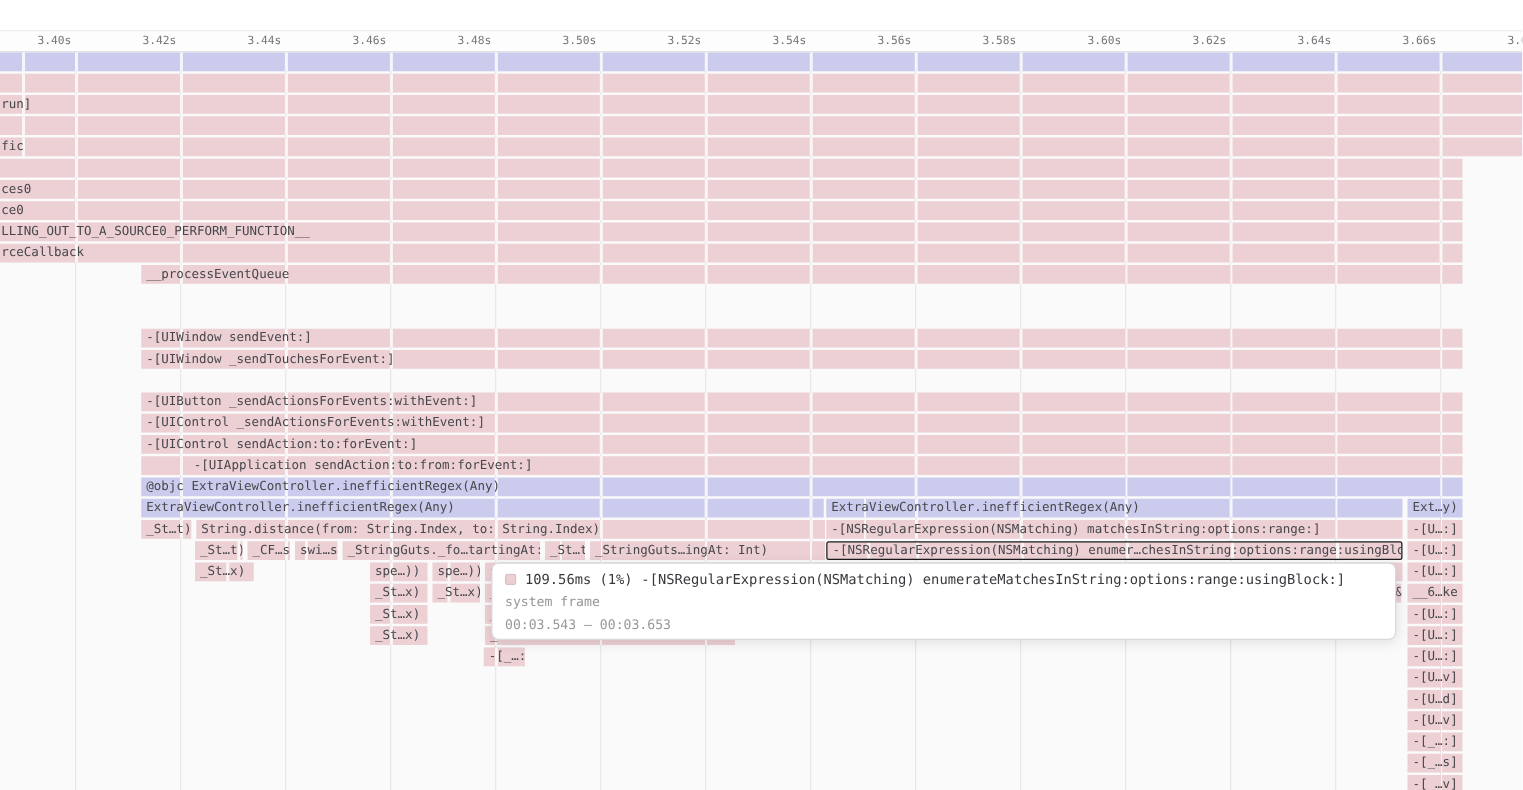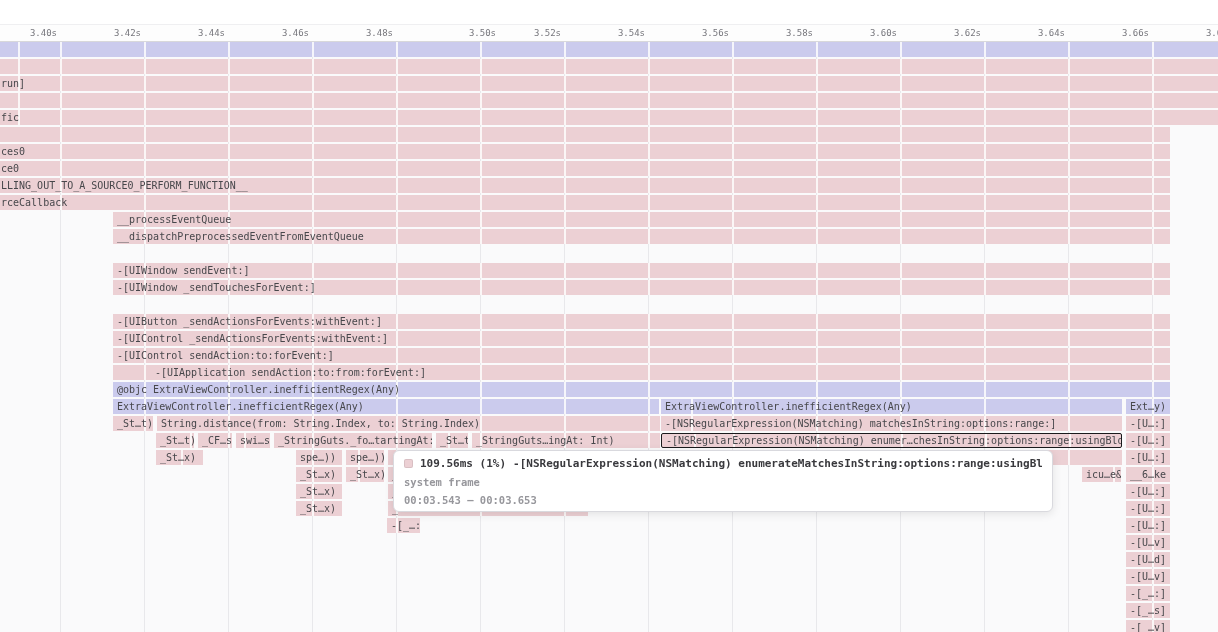--- a/index.html
+++ b/index.html
@@ -42,21 +42,21 @@
 </head>
 <body>
 
 <div id="app">
   <div id="ruler">
       <div class="tick-label" style="left: -3px;">3.40s</div>
       <div class="tick-label" style="left: 81px;">3.42s</div>
       <div class="tick-label" style="left: 165px;">3.44s</div>
       <div class="tick-label" style="left: 249px;">3.46s</div>
       <div class="tick-label" style="left: 333px;">3.48s</div>
-      <div class="tick-label" style="left: 436px;">3.50s</div>
+      <div class="tick-label" style="left: 417px;">3.50s</div>
       <div class="tick-label" style="left: 501px;">3.52s</div>
       <div class="tick-label" style="left: 585px;">3.54s</div>
       <div class="tick-label" style="left: 669px;">3.56s</div>
       <div class="tick-label" style="left: 753px;">3.58s</div>
       <div class="tick-label" style="left: 837px;">3.60s</div>
       <div class="tick-label" style="left: 921px;">3.62s</div>
       <div class="tick-label" style="left: 1005px;">3.64s</div>
       <div class="tick-label" style="left: 1089px;">3.66s</div>
       <div class="tick-label" style="left: 1173px;">3.68s</div>
     </div>
@@ -79,21 +79,20 @@
       <div class="bar pink" style="left: 0px; top: 17px; width: 1218px; padding-left: 1px; background-image: repeating-linear-gradient(to right, rgba(255, 255, 255, 0.8) 0px, rgba(255, 255, 255, 0.8) 2px, rgba(255, 255, 255, 0) 2px, rgba(255, 255, 255, 0) 84px); background-position: 60px 0px;"></div>
       <div class="bar pink" style="left: 0px; top: 34px; width: 1218px; padding-left: 1px; background-image: repeating-linear-gradient(to right, rgba(255, 255, 255, 0.8) 0px, rgba(255, 255, 255, 0.8) 2px, rgba(255, 255, 255, 0) 2px, rgba(255, 255, 255, 0) 84px); background-position: 60px 0px;">run]</div>
       <div class="bar pink" style="left: 0px; top: 51px; width: 1218px; padding-left: 1px; background-image: repeating-linear-gradient(to right, rgba(255, 255, 255, 0.8) 0px, rgba(255, 255, 255, 0.8) 2px, rgba(255, 255, 255, 0) 2px, rgba(255, 255, 255, 0) 84px); background-position: 60px 0px;"></div>
       <div class="bar pink" style="left: 0px; top: 68px; width: 1218px; padding-left: 1px; background-image: repeating-linear-gradient(to right, rgba(255, 255, 255, 0.8) 0px, rgba(255, 255, 255, 0.8) 2px, rgba(255, 255, 255, 0) 2px, rgba(255, 255, 255, 0) 84px); background-position: 60px 0px;">fic</div>
       <div class="bar pink" style="left: 0px; top: 85px; width: 1170px; padding-left: 1px; background-image: repeating-linear-gradient(to right, rgba(255, 255, 255, 0.8) 0px, rgba(255, 255, 255, 0.8) 2px, rgba(255, 255, 255, 0) 2px, rgba(255, 255, 255, 0) 84px); background-position: 60px 0px;"></div>
       <div class="bar pink" style="left: 0px; top: 102px; width: 1170px; padding-left: 1px; background-image: repeating-linear-gradient(to right, rgba(255, 255, 255, 0.8) 0px, rgba(255, 255, 255, 0.8) 2px, rgba(255, 255, 255, 0) 2px, rgba(255, 255, 255, 0) 84px); background-position: 60px 0px;">ces0</div>
       <div class="bar pink" style="left: 0px; top: 119px; width: 1170px; padding-left: 1px; background-image: repeating-linear-gradient(to right, rgba(255, 255, 255, 0.8) 0px, rgba(255, 255, 255, 0.8) 2px, rgba(255, 255, 255, 0) 2px, rgba(255, 255, 255, 0) 84px); background-position: 60px 0px;">ce0</div>
       <div class="bar pink" style="left: 0px; top: 136px; width: 1170px; padding-left: 1px; background-image: repeating-linear-gradient(to right, rgba(255, 255, 255, 0.8) 0px, rgba(255, 255, 255, 0.8) 2px, rgba(255, 255, 255, 0) 2px, rgba(255, 255, 255, 0) 84px); background-position: 60px 0px;">LLING_OUT_TO_A_SOURCE0_PERFORM_FUNCTION__</div>
       <div class="bar pink" style="left: 0px; top: 153px; width: 1170px; padding-left: 1px; background-image: repeating-linear-gradient(to right, rgba(255, 255, 255, 0.8) 0px, rgba(255, 255, 255, 0.8) 2px, rgba(255, 255, 255, 0) 2px, rgba(255, 255, 255, 0) 84px); background-position: 60px 0px;">rceCallback</div>
       <div class="bar pink" style="left: 113px; top: 170px; width: 1057px; background-image: repeating-linear-gradient(to right, rgba(255, 255, 255, 0.8) 0px, rgba(255, 255, 255, 0.8) 2px, rgba(255, 255, 255, 0) 2px, rgba(255, 255, 255, 0) 84px); background-position: 31px 0px;">__processEventQueue</div>
-      <div class="bar pink" style="left: 113px; top: 187px; width: 1057px; background-image: repeating-linear-gradient(to right, rgba(255, 255, 255, 0.8) 0px, rgba(255, 255, 255, 0.8) 2px, rgba(255, 255, 255, 0) 2px, rgba(255, 255, 255, 0) 84px); background-position: 31px 0px;">__dispatchPreprocessedEventFromEventQueue</div>
       <div class="bar pink" style="left: 113px; top: 221px; width: 1057px; background-image: repeating-linear-gradient(to right, rgba(255, 255, 255, 0.8) 0px, rgba(255, 255, 255, 0.8) 2px, rgba(255, 255, 255, 0) 2px, rgba(255, 255, 255, 0) 84px); background-position: 31px 0px;">-[UIWindow sendEvent:]</div>
       <div class="bar pink" style="left: 113px; top: 238px; width: 1057px; background-image: repeating-linear-gradient(to right, rgba(255, 255, 255, 0.8) 0px, rgba(255, 255, 255, 0.8) 2px, rgba(255, 255, 255, 0) 2px, rgba(255, 255, 255, 0) 84px); background-position: 31px 0px;">-[UIWindow _sendTouchesForEvent:]</div>
       <div class="bar pink" style="left: 113px; top: 272px; width: 1057px; background-image: repeating-linear-gradient(to right, rgba(255, 255, 255, 0.8) 0px, rgba(255, 255, 255, 0.8) 2px, rgba(255, 255, 255, 0) 2px, rgba(255, 255, 255, 0) 84px); background-position: 31px 0px;">-[UIButton _sendActionsForEvents:withEvent:]</div>
       <div class="bar pink" style="left: 113px; top: 289px; width: 1057px; background-image: repeating-linear-gradient(to right, rgba(255, 255, 255, 0.8) 0px, rgba(255, 255, 255, 0.8) 2px, rgba(255, 255, 255, 0) 2px, rgba(255, 255, 255, 0) 84px); background-position: 31px 0px;">-[UIControl _sendActionsForEvents:withEvent:]</div>
       <div class="bar pink" style="left: 113px; top: 306px; width: 1057px; background-image: repeating-linear-gradient(to right, rgba(255, 255, 255, 0.8) 0px, rgba(255, 255, 255, 0.8) 2px, rgba(255, 255, 255, 0) 2px, rgba(255, 255, 255, 0) 84px); background-position: 31px 0px;">-[UIControl sendAction:to:forEvent:]</div>
       <div class="bar pink" style="left: 113px; top: 323px; width: 1057px; background-image: repeating-linear-gradient(to right, rgba(255, 255, 255, 0.8) 0px, rgba(255, 255, 255, 0.8) 2px, rgba(255, 255, 255, 0) 2px, rgba(255, 255, 255, 0) 84px); background-position: 31px 0px; padding-left: 42px;">-[UIApplication sendAction:to:from:forEvent:]</div>
       <div class="bar purple" style="left: 113px; top: 340px; width: 1057px; background-image: repeating-linear-gradient(to right, rgba(255, 255, 255, 0.8) 0px, rgba(255, 255, 255, 0.8) 2px, rgba(255, 255, 255, 0) 2px, rgba(255, 255, 255, 0) 84px); background-position: 31px 0px;">@objc ExtraViewController.inefficientRegex(Any)</div>
       <div class="bar purple" style="left: 113px; top: 357px; width: 546px; background-image: repeating-linear-gradient(to right, rgba(255, 255, 255, 0.8) 0px, rgba(255, 255, 255, 0.8) 2px, rgba(255, 255, 255, 0) 2px, rgba(255, 255, 255, 0) 84px); background-position: 31px 0px;">ExtraViewController.inefficientRegex(Any)</div>
       <div class="bar purple" style="left: 661px; top: 357px; width: 461px; background-image: repeating-linear-gradient(to right, rgba(255, 255, 255, 0.8) 0px, rgba(255, 255, 255, 0.8) 2px, rgba(255, 255, 255, 0) 2px, rgba(255, 255, 255, 0) 84px); background-position: 71px 0px;">ExtraViewController.inefficientRegex(Any)</div>
       <div class="bar purple" style="left: 1126px; top: 357px; width: 44px; background-image: repeating-linear-gradient(to right, rgba(255, 255, 255, 0.8) 0px, rgba(255, 255, 255, 0.8) 2px, rgba(255, 255, 255, 0) 2px, rgba(255, 255, 255, 0) 84px); background-position: 26px 0px;">Ext…y)</div>
@@ -127,21 +126,21 @@
       <div class="bar pink" style="left: 388px; top: 459px; width: 200px; background-image: repeating-linear-gradient(to right, rgba(255, 255, 255, 0.8) 0px, rgba(255, 255, 255, 0.8) 2px, rgba(255, 255, 255, 0) 2px, rgba(255, 255, 255, 0) 84px); background-position: 8px 0px;">_</div>
       <div class="bar pink" style="left: 1126px; top: 459px; width: 44px; background-image: repeating-linear-gradient(to right, rgba(255, 255, 255, 0.8) 0px, rgba(255, 255, 255, 0.8) 2px, rgba(255, 255, 255, 0) 2px, rgba(255, 255, 255, 0) 84px); background-position: 26px 0px;">-[U…:]</div>
       <div class="bar pink" style="left: 387px; top: 476px; width: 33px; background-image: repeating-linear-gradient(to right, rgba(255, 255, 255, 0.8) 0px, rgba(255, 255, 255, 0.8) 2px, rgba(255, 255, 255, 0) 2px, rgba(255, 255, 255, 0) 84px); background-position: 9px 0px;">-[_…:]</div>
       <div class="bar pink" style="left: 1126px; top: 476px; width: 44px; background-image: repeating-linear-gradient(to right, rgba(255, 255, 255, 0.8) 0px, rgba(255, 255, 255, 0.8) 2px, rgba(255, 255, 255, 0) 2px, rgba(255, 255, 255, 0) 84px); background-position: 26px 0px;">-[U…:]</div>
       <div class="bar pink" style="left: 1126px; top: 493px; width: 44px; background-image: repeating-linear-gradient(to right, rgba(255, 255, 255, 0.8) 0px, rgba(255, 255, 255, 0.8) 2px, rgba(255, 255, 255, 0) 2px, rgba(255, 255, 255, 0) 84px); background-position: 26px 0px;">-[U…v]</div>
       <div class="bar pink" style="left: 1126px; top: 510px; width: 44px; background-image: repeating-linear-gradient(to right, rgba(255, 255, 255, 0.8) 0px, rgba(255, 255, 255, 0.8) 2px, rgba(255, 255, 255, 0) 2px, rgba(255, 255, 255, 0) 84px); background-position: 26px 0px;">-[U…d]</div>
       <div class="bar pink" style="left: 1126px; top: 527px; width: 44px; background-image: repeating-linear-gradient(to right, rgba(255, 255, 255, 0.8) 0px, rgba(255, 255, 255, 0.8) 2px, rgba(255, 255, 255, 0) 2px, rgba(255, 255, 255, 0) 84px); background-position: 26px 0px;">-[U…v]</div>
       <div class="bar pink" style="left: 1126px; top: 544px; width: 44px; background-image: repeating-linear-gradient(to right, rgba(255, 255, 255, 0.8) 0px, rgba(255, 255, 255, 0.8) 2px, rgba(255, 255, 255, 0) 2px, rgba(255, 255, 255, 0) 84px); background-position: 26px 0px;">-[_…:]</div>
       <div class="bar pink" style="left: 1126px; top: 561px; width: 44px; background-image: repeating-linear-gradient(to right, rgba(255, 255, 255, 0.8) 0px, rgba(255, 255, 255, 0.8) 2px, rgba(255, 255, 255, 0) 2px, rgba(255, 255, 255, 0) 84px); background-position: 26px 0px;">-[_…s]</div>
       <div class="bar pink" style="left: 1126px; top: 578px; width: 44px; background-image: repeating-linear-gradient(to right, rgba(255, 255, 255, 0.8) 0px, rgba(255, 255, 255, 0.8) 2px, rgba(255, 255, 255, 0) 2px, rgba(255, 255, 255, 0) 84px); background-position: 26px 0px;">-[_…v]</div>
-      <div id="tooltip" style="left: 393px; top: 408px; width: 660px; font-weight: bold;">
+      <div id="tooltip" style="left: 393px; top: 408px; width: 724px;">
       <div class="tt-line1">
         <span class="swatch" style="background: rgb(236, 208, 212);"></span>
         <span>109.56ms (1%)</span>
         <span>-[NSRegularExpression(NSMatching) enumerateMatchesInString:options:range:usingBlock:]</span>
       </div>
       <div class="tt-sub">system frame</div>
       <div class="tt-sub">00:03.543 — 00:03.653</div>
     </div>
   </div>
 </div>

